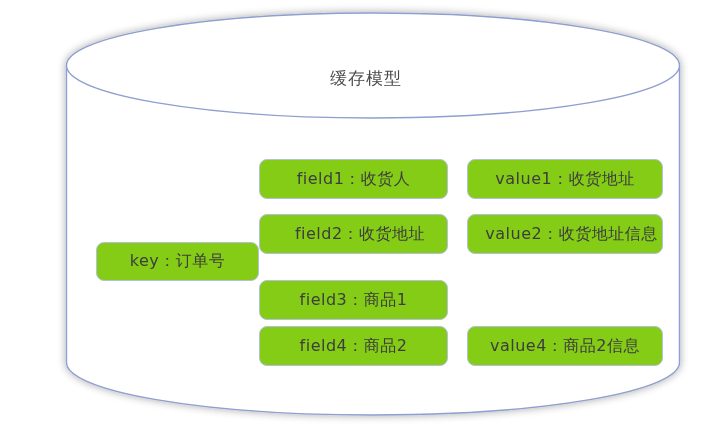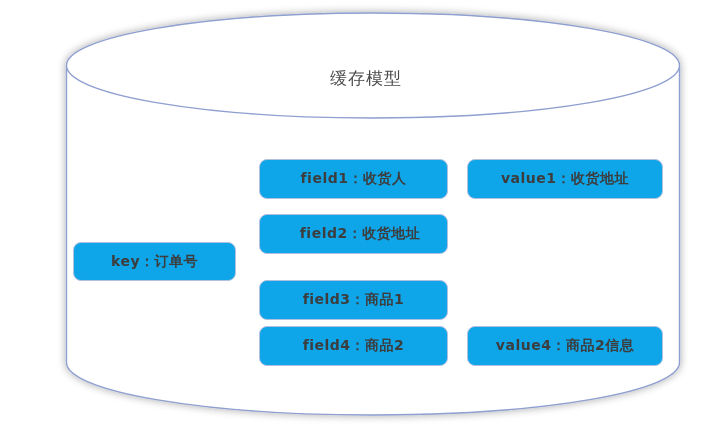--- a/index.html
+++ b/index.html
@@ -34,35 +34,34 @@
     width: 708px;
     text-align: center;
     font-size: 17px;
     color: #4a4a4a;
     letter-spacing: 1px;
     font-family: "DejaVu Sans", "Liberation Sans", sans-serif;
   }
   .node-box {
     position: absolute;
     box-sizing: border-box;
-    background: #0ea5e9;
+    background: #84cc16;
     border: 1.3px solid #b3bfdf;
     border-radius: 8px;
     display: flex;
     align-items: center;
     justify-content: center;
     color: #3d3d3d;
-    font-size: 14px;
+    font-size: 16px;
     letter-spacing: 0.5px;
     font-family: "DejaVu Sans", "Liberation Sans", sans-serif;
     white-space: nowrap;
-    font-weight: bold;
   }
   .key-box {
-    left: 61px;
+    left: 84px;
     top: 242px;
     width: 163px;
     height: 39px;
   }
   .field-box {
     left: 247px;
     top: 0;
     width: 189px;
     height: 40px;
   }
@@ -110,15 +109,16 @@
   <div class="diagram-title">缓存模型</div>
 
   <div class="node-box key-box">key：订单号</div>
 
   <div class="node-box field-box row-0">field1：收货人</div>
   <div class="node-box field-box row-1">field2：收货地址</div>
   <div class="node-box field-box row-2">field3：商品1</div>
   <div class="node-box field-box row-3">field4：商品2</div>
 
   <div class="node-box value-box row-0">value1：收货地址</div>
+  <div class="node-box value-box row-1">value2：收货地址信息</div>
   <div class="node-box value-box row-3">value4：商品2信息</div>
 
 </div>
 
 </body></html>

